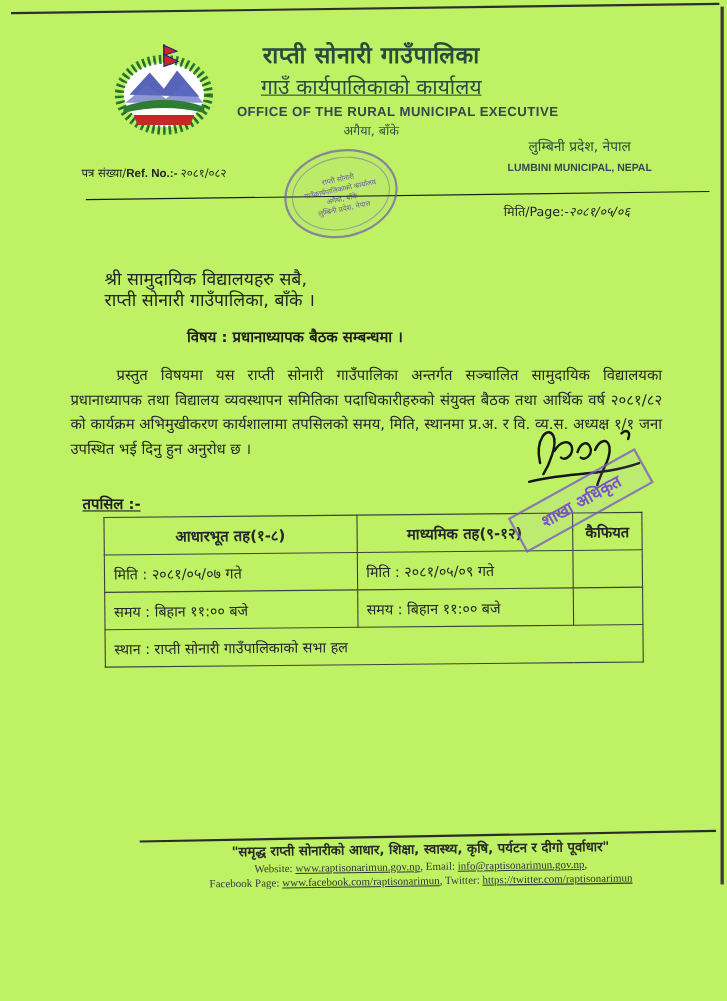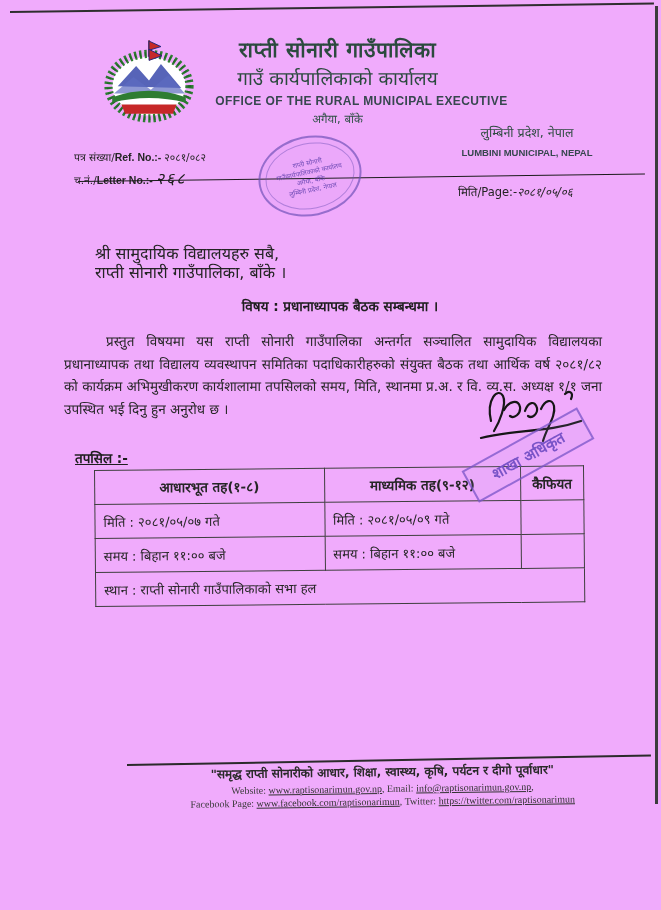--- a/index.html
+++ b/index.html
@@ -1,30 +1,30 @@
 <!DOCTYPE html>
 <html><head>
 <meta charset="utf-8">
 <style>
   * { margin:0; padding:0; box-sizing:border-box; }
   html,body { background:#e8e8e6; }
   body { font-family:"DejaVu Sans", sans-serif; }
   .page {
     position:relative; width:661px; height:910px; margin:0 auto;
-    background:#f0abfc; overflow:hidden; color:#1f1f1f;
+    background:#bef264; overflow:hidden; color:#1f1f1f;
   }
   
   .scan-top-line { position:absolute; left:10px; top:11px; width:644px; border-top:2.5px solid #2e2e2e; transform:rotate(-0.75deg); transform-origin:left center; }
   .scan-right-line { position:absolute; left:655px; top:6px; width:3px; height:798px; background:#3c3c3c; }
   
   .logo { position:absolute; left:103px; top:38px; width:92px; height:88px; }
   .head-center { position:absolute; left:150px; top:35px; width:375px; text-align:center; color:#27423a; }
   .np-title   { font-size:21px; font-weight:bold; letter-spacing:.5px; color:#2b4a3e; }
   .en-title   { font-size:12.5px; font-weight:bold; letter-spacing:.6px; color:#37474f; margin-top:4px; font-family:"Liberation Sans", sans-serif; }
-  .np-office  { font-size:19px; color:#2b4a3e; margin-top:2px; }
+  .np-office  { font-size:19px; color:#2b4a3e; margin-top:2px;text-decoration:underline; }
   .en-office  { font-size:12px; font-weight:bold; letter-spacing:.4px; color:#37474f; margin-top:3px; font-family:"Liberation Sans", sans-serif;padding-left:48px; }
   .place-np   { font-size:11.5px; color:#33524a; margin-top:3px; }
   .place-en   { font-size:10.5px; font-weight:bold; color:#37474f; margin-top:4px; font-family:"Liberation Sans", sans-serif; }
   .province-block { position:absolute; left:438px; top:124px; width:178px; text-align:center; }
   .province-np { font-size:12.5px; color:#2b4a3e; }
   .province-en { font-size:9.5px; font-weight:bold; color:#37474f; margin-top:6px; font-family:"Liberation Sans", sans-serif; }
   
   .ref-block { position:absolute; left:74px; top:150px; font-size:10.5px; color:#252525; }
   .ref-line { margin-bottom:3px; }
   .ref-en { font-weight:bold; font-family:"Liberation Sans", sans-serif; }
@@ -32,21 +32,21 @@
   .header-rule { position:absolute; left:78px; top:181px; width:567px; border-top:1.6px solid #1c1c1c; transform:rotate(-0.75deg); transform-origin:left center; }
   .date-line { position:absolute; left:458px; top:184px; font-size:11.5px; color:#242424; }
   .date-value { font-style:italic; }
   
   .round-stamp { position:absolute; left:258px; top:136px; width:104px; height:80px; border:2px solid rgba(106,77,181,.65); border-radius:50%;
     transform:rotate(-12deg); display:flex; flex-direction:column; align-items:center; justify-content:center; gap:1px; background:rgba(150,120,210,.05); }
   .round-stamp-inner { position:absolute; inset:5px; border:1px solid rgba(106,77,181,.45); border-radius:50%; }
   .stamp-tiny { font-size:6.5px; color:rgba(90,60,170,.85); white-space:nowrap; line-height:8px; }
   
   .addressee { position:absolute; left:95px; top:244px; font-size:16px; line-height:19px; color:#242424; }
-  .subject { position:absolute; left:170px; top:297px; width:340px; text-align:center; font-weight:bold; font-size:13.5px; color:#1e1e1e; }
+  .subject { position:absolute; left:170px; top:297px; width:340px; text-align:left; font-weight:bold; font-size:13.5px; color:#1e1e1e; }
   .body-par { position:absolute; left:64px; top:330px; width:538px; font-size:13.5px; line-height:22.5px; text-align:justify; text-indent:42px; color:#262626; }
   
   .signature { position:absolute; left:473px; top:381px; width:124px; height:66px; }
   .officer-stamp { position:absolute; left:462px; top:437px; width:132px; height:36px; border:2.5px solid rgba(122,84,200,.75);
     display:flex; align-items:center; justify-content:center; transform:rotate(-29deg); background:rgba(190,165,240,.10);
     color:#7a54c8; font-weight:bold; font-size:15px; z-index:5; }
   
   .schedule-label { position:absolute; left:75px; top:449px; font-size:13.5px; font-weight:bold; text-decoration:underline; color:#1e1e1e; }
   .sched-table { position:absolute; left:94px; top:470px; width:490px; border-collapse:collapse; transform:rotate(-0.55deg); transform-origin:left top; font-size:13px; color:#262626; }
   .sched-table th, .sched-table td { border:1.2px solid #3f3f3f; padding:4px 8px; }
@@ -89,23 +89,20 @@
   </div>
 
   <div class="province-block">
     <div class="province-np">लुम्बिनी प्रदेश, नेपाल</div>
     <div class="province-en">LUMBINI MUNICIPAL, NEPAL</div>
   </div>
 
   <div class="ref-block">
     <div class="ref-line">
       <span>पत्र संख्या/</span><span class="ref-en">Ref. No.:- </span><span>२०८१/०८२</span>
-    </div>
-    <div class="ref-line">
-      <span>च.नं./</span><span class="ref-en">Letter No.:- </span><span class="hand">२६८</span>
     </div>
   </div>
 
   <div class="header-rule"></div>
 
   <div class="date-line">
     <span>मिति/Page:-</span><span class="date-value">२०८१/०५/०६</span>
   </div>
 
   <div class="round-stamp">

